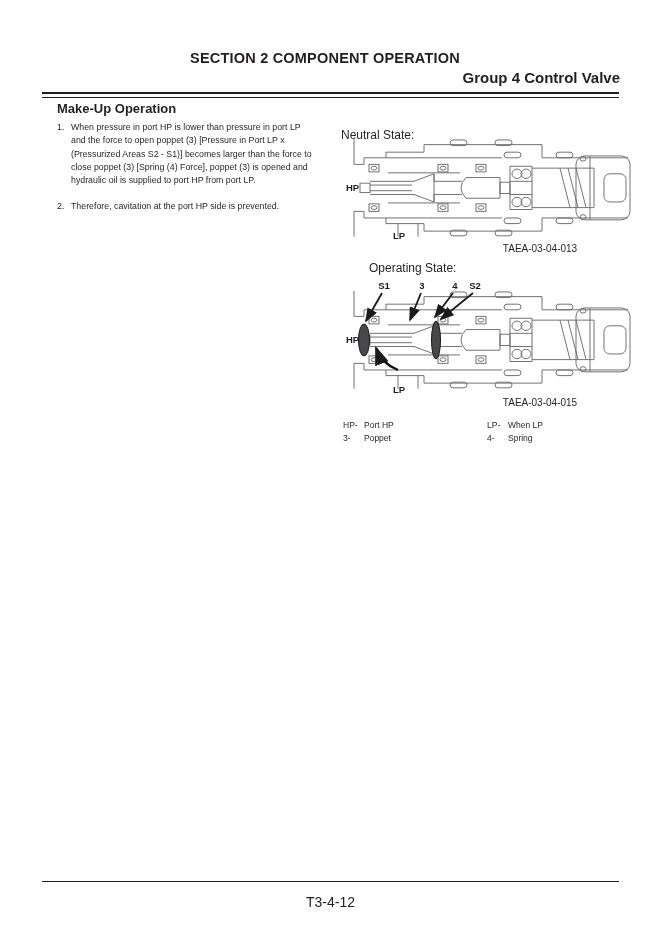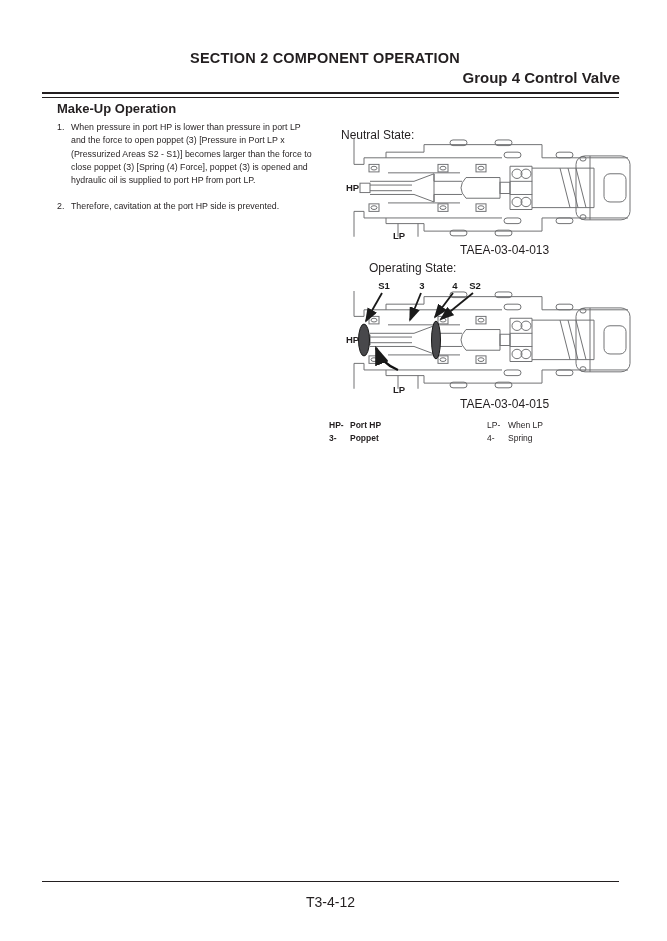--- a/index.html
+++ b/index.html
@@ -13,21 +13,21 @@
   .header-sub { left:30px; top:69px; width:590px; text-align:right;
     font-size:15px; font-weight:bold; }
   .rule-double { left:42px; top:92px; width:577px; height:5.5px;
     border-top:2.4px solid #231f20; border-bottom:1.1px solid #231f20; box-sizing:border-box; }
   .section-heading { left:57px; top:101px; font-size:13px; font-weight:bold; }
   .body-list { left:57px; top:121px; width:256px; font-size:8.8px; line-height:13.3px; }
   .list-item { display:flex; margin-bottom:13px; }
   .list-num { width:14px; flex:none; }
   .list-text { flex:1; }
   .state-label { font-size:12px; }
-  .fig-caption { width:160px; text-align:left; font-size:12px; }
+  .fig-caption { width:160px; text-align:center; font-size:10px; }
   svg text { font-family:"Liberation Sans", sans-serif; }
   .port-label { font-size:9.5px; font-weight:bold; fill:#231f20; }
   .callout-label { font-size:9.5px; font-weight:bold; fill:#1a1a1a; text-anchor:middle; }
   .callout-arrow { stroke:#1a1a1a; stroke-width:1.8; fill:none; }
   .flow-arrow { stroke:#111111; stroke-width:2.4; fill:none; }
   .legend-col { font-size:8.5px; line-height:13.3px; }
   .legend-key { display:inline-block; width:21px; }
   .footer-rule { left:42px; top:881px; width:577px; border-top:1.2px solid #231f20; }
   .footer-page { left:42px; top:894px; width:577px; text-align:center; font-size:14px; }
 </style>
@@ -150,21 +150,21 @@
     <text x="84" y="15" class="callout-label">3</text>
     <text x="117" y="15" class="callout-label">4</text>
     <text x="137" y="15" class="callout-label">S2</text>
 
     <text x="8" y="69" class="port-label">HP</text>
     <text x="55" y="119" class="port-label">LP</text>
   </svg>
 
   <div class="abs fig-caption" style="left:460px; top:397px;">TAEA-03-04-015</div>
 
-  <div class="abs legend-col" style="left:329px; top:419px;font-weight:bold;">
+  <div class="abs legend-col" style="left:343px; top:419px;">
     <div>
       <span class="legend-key">HP-</span><span>Port HP</span>
     </div>
     <div>
       <span class="legend-key">3-</span><span>Poppet</span>
     </div>
   </div>
   <div class="abs legend-col" style="left:487px; top:419px;">
     <div>
       <span class="legend-key">LP-</span><span>When LP</span>

